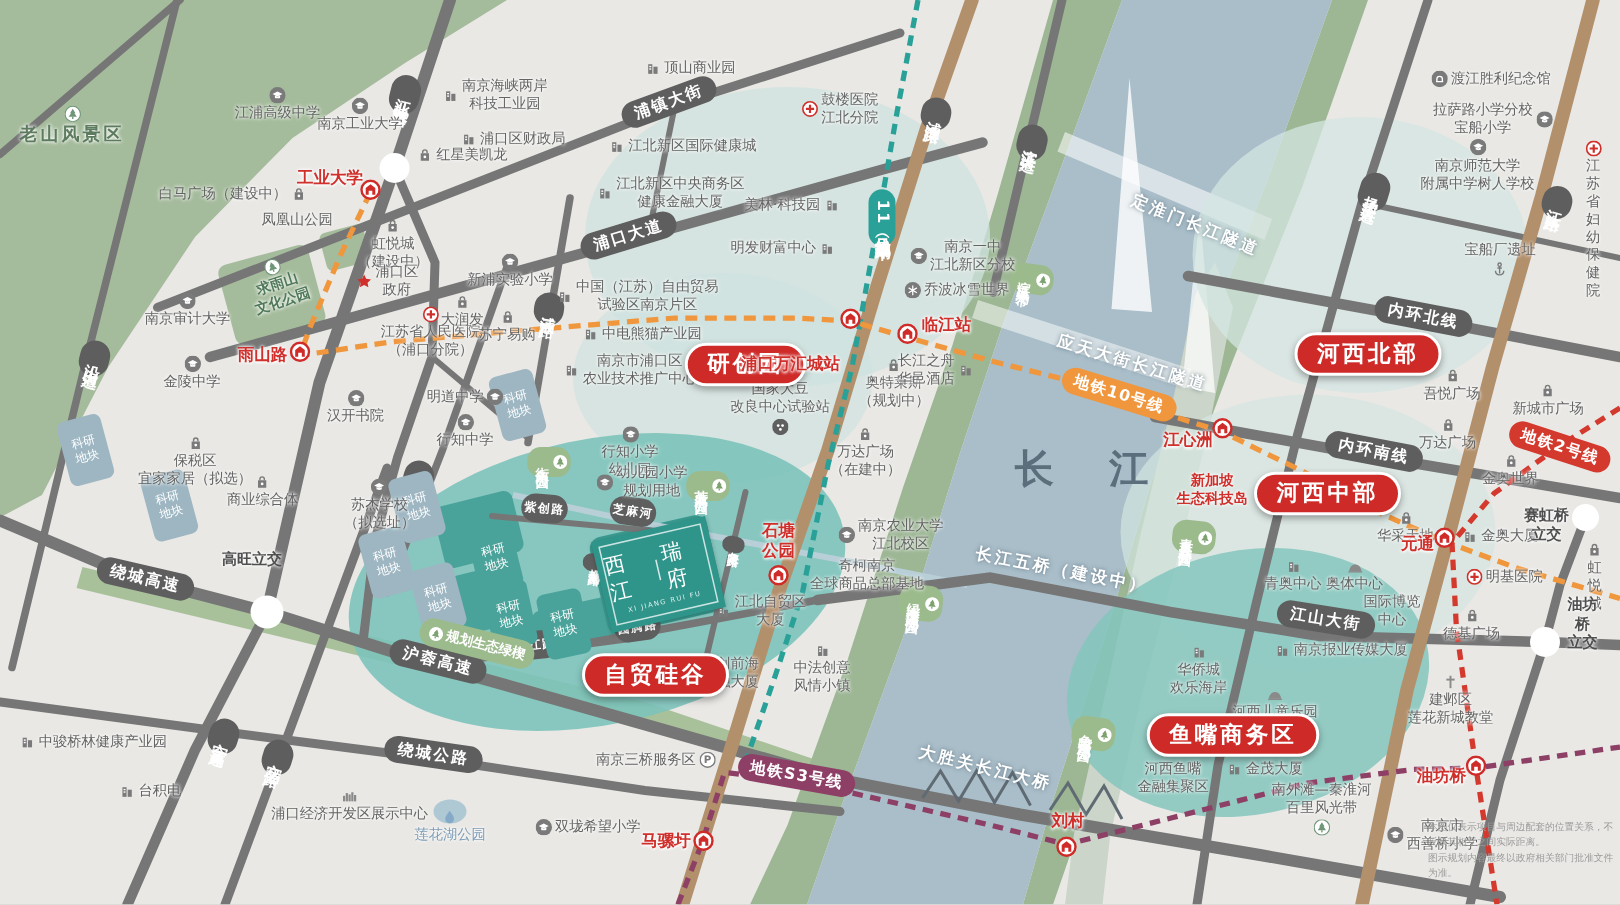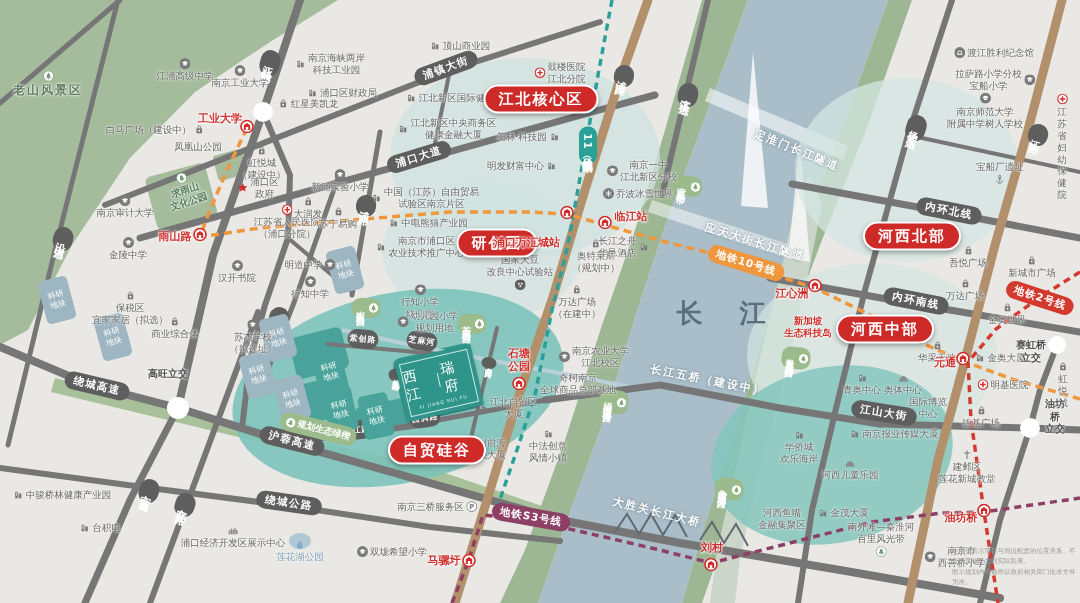--- a/index.html
+++ b/index.html
@@ -572,25 +572,25 @@
       <div class="rpill sm" style="left: 363px; top: 339px; --r: 5deg;">紫创路</div>
       <div class="rpill v sm" style="left: 489px; top: 363px; --r: 10deg;">象贤路</div>
       <div class="rpill sm" style="left: 425px; top: 418px; --r: -8deg;">园腾路</div>
       <div class="rpill sm" style="left: 357px; top: 430px; --r: -6deg;">西江路</div>
       <div class="rpill v sm" style="left: 396px; top: 375px; --r: 8deg;">规划道路</div>
       <div class="rpill sm" style="left: 422px; top: 341px; --r: 8deg;">芝麻河</div>
       <div class="mpill v" style="background: rgb(42, 161, 152); left: 588px; top: 145px;">11号线（规划中）</div>
       <div class="mpill" style="background: rgb(240, 150, 60); left: 746px; top: 263px; --r: 17deg;">地铁10号线</div>
       <div class="mpill" style="background: rgb(212, 57, 46); left: 1040px; top: 298px; --r: 18deg;">地铁2号线</div>
       <div class="mpill" style="background: rgb(141, 63, 102); left: 531px; top: 517px; --r: 10deg;">地铁S3号线</div>
-      <div class="badge" style="left: 541px; top: 99px;">江北核心区</div>
       <div class="badge" style="left: 497px; top: 243px;">研创园</div>
       <div class="badge" style="left: 437px; top: 450px;">自贸硅谷</div>
       <div class="badge" style="left: 912px; top: 236px;">河西北部</div>
       <div class="badge" style="left: 885px; top: 329px;">河西中部</div>
+      <div class="badge" style="left: 822px; top: 490px;">鱼嘴商务区</div>
       <div class="station-ic" style="left: 247px; top: 128px;"><svg class="ic" width="14" height="14">
           <use href="#ic-metro"></use>
         </svg></div>
       <div class="station-label" style="left: 220px; top: 119px;">工业大学</div>
       <div class="station-ic" style="left: 200px; top: 236px;"><svg class="ic" width="14" height="14">
           <use href="#ic-metro"></use>
         </svg></div>
       <div class="station-label" style="left: 175px; top: 237px;">雨山路</div>
       <div class="station-ic" style="left: 567px; top: 214px;"><svg class="ic" width="14" height="14">
           <use href="#ic-metro"></use>

